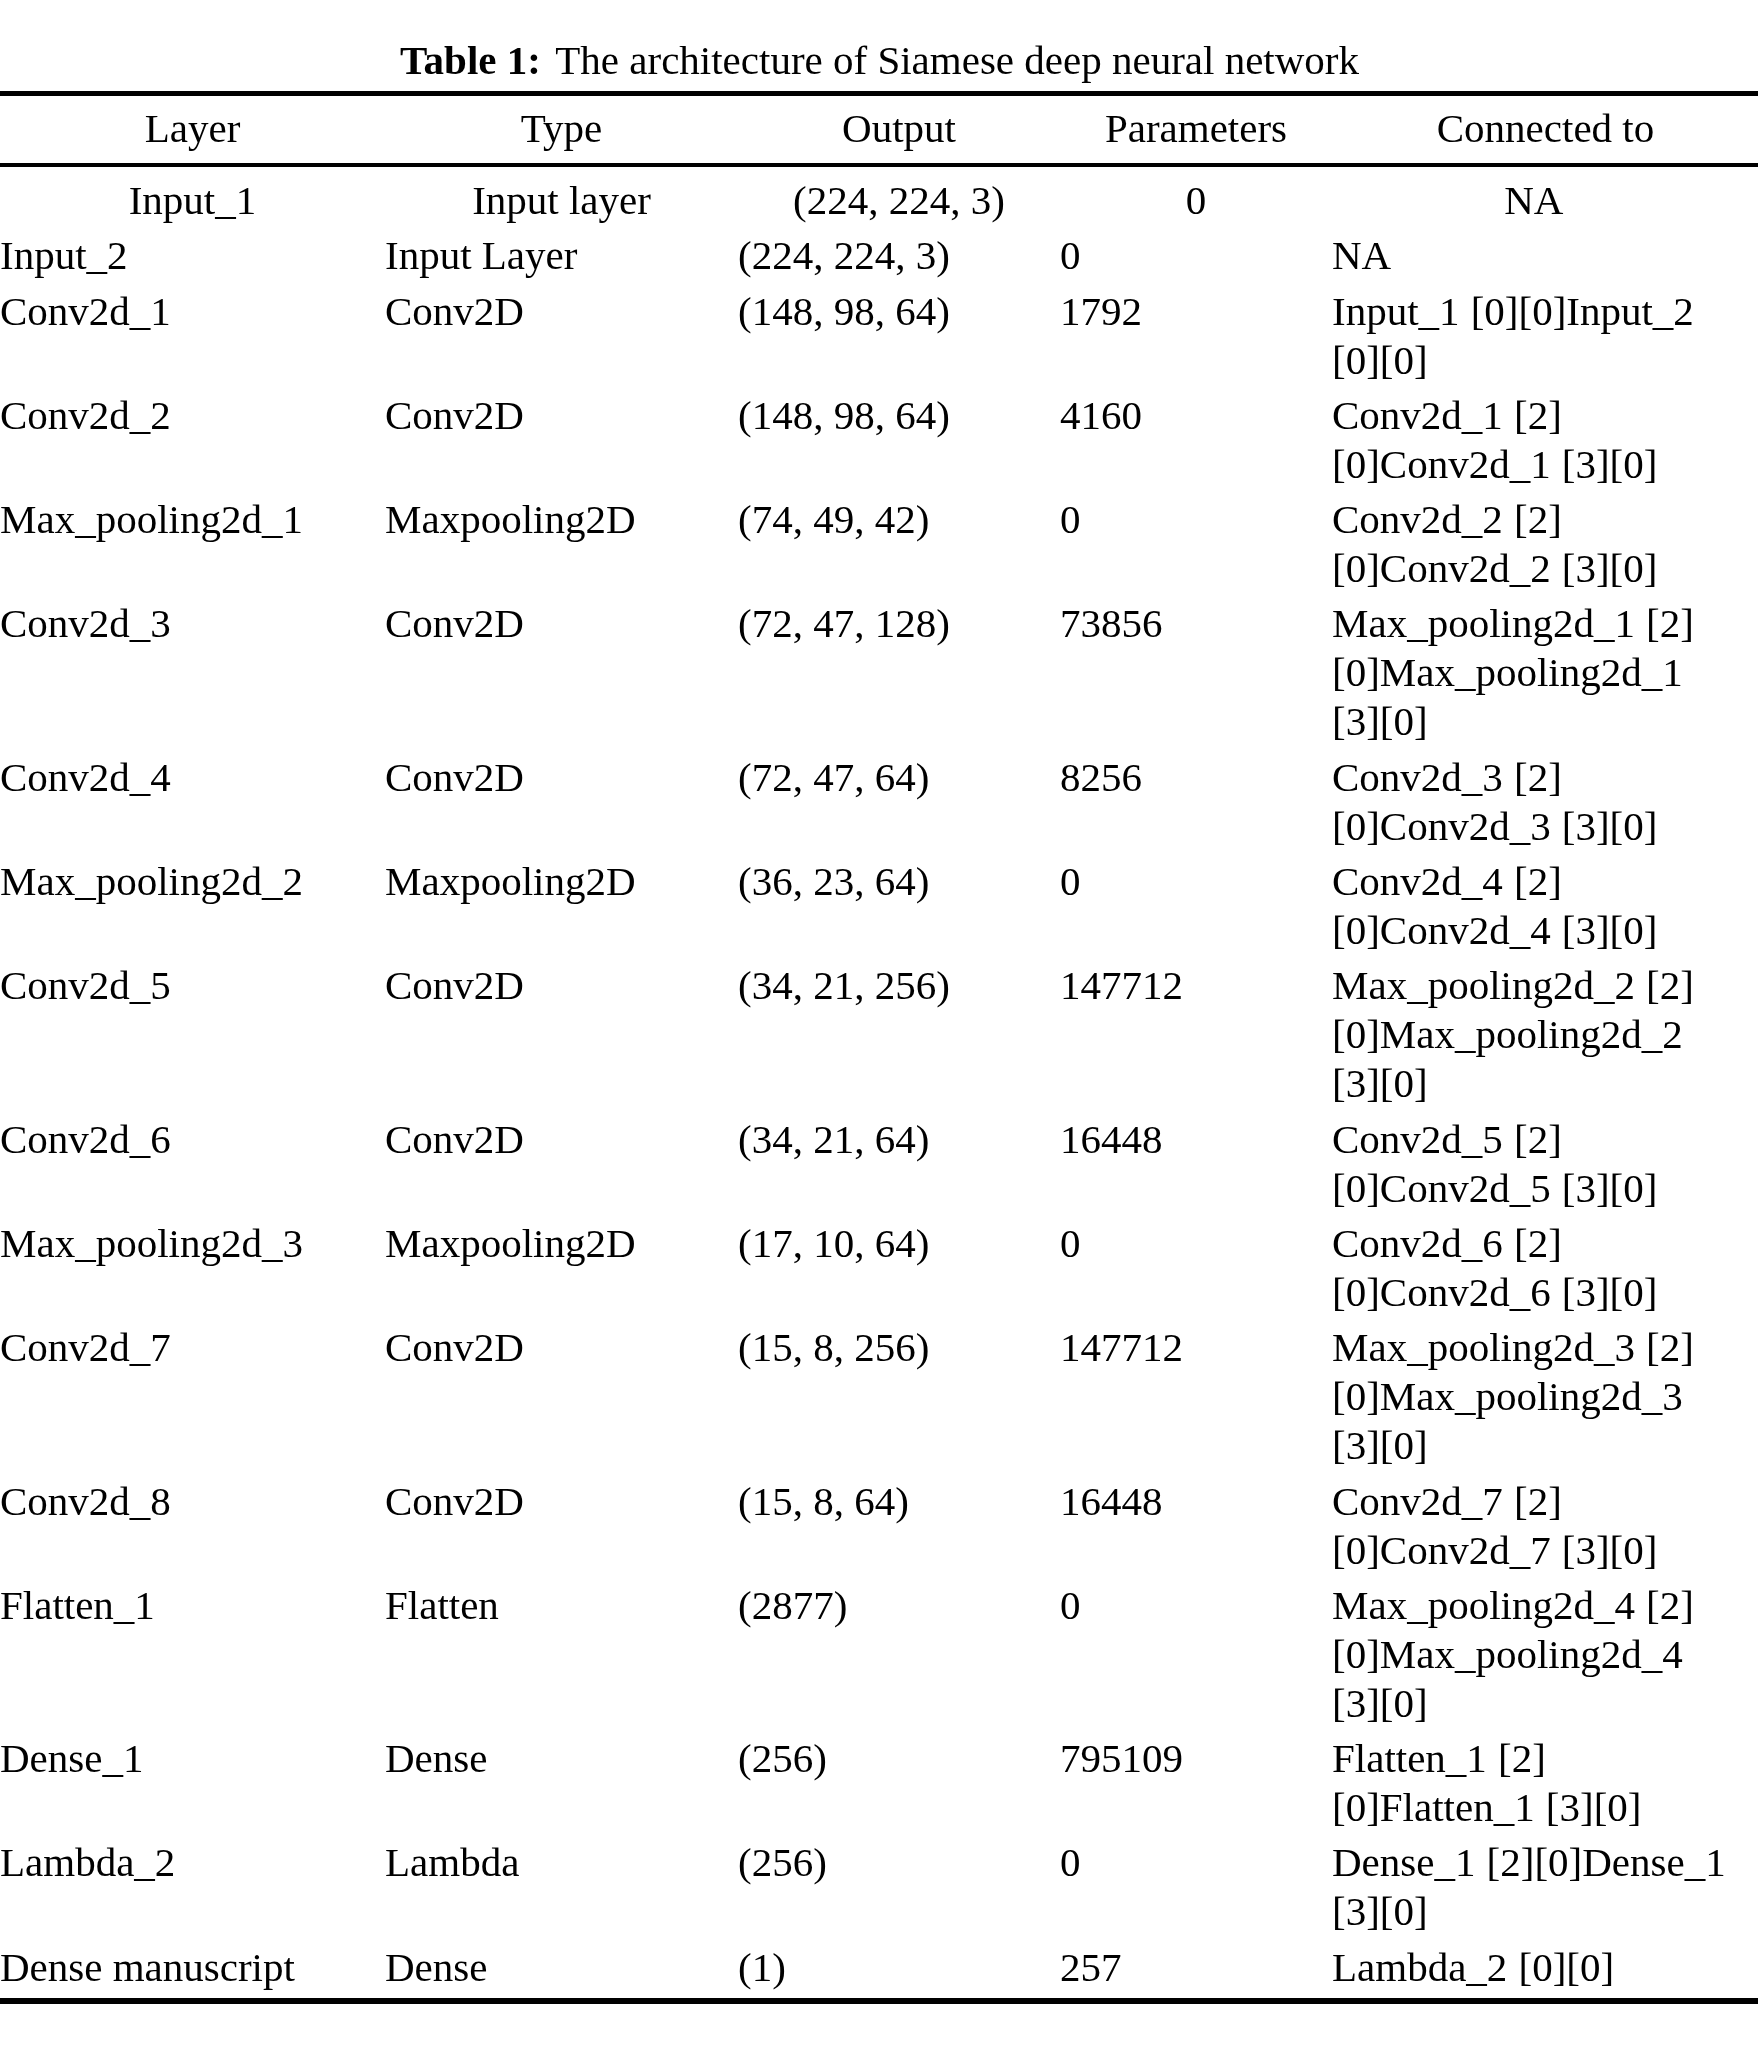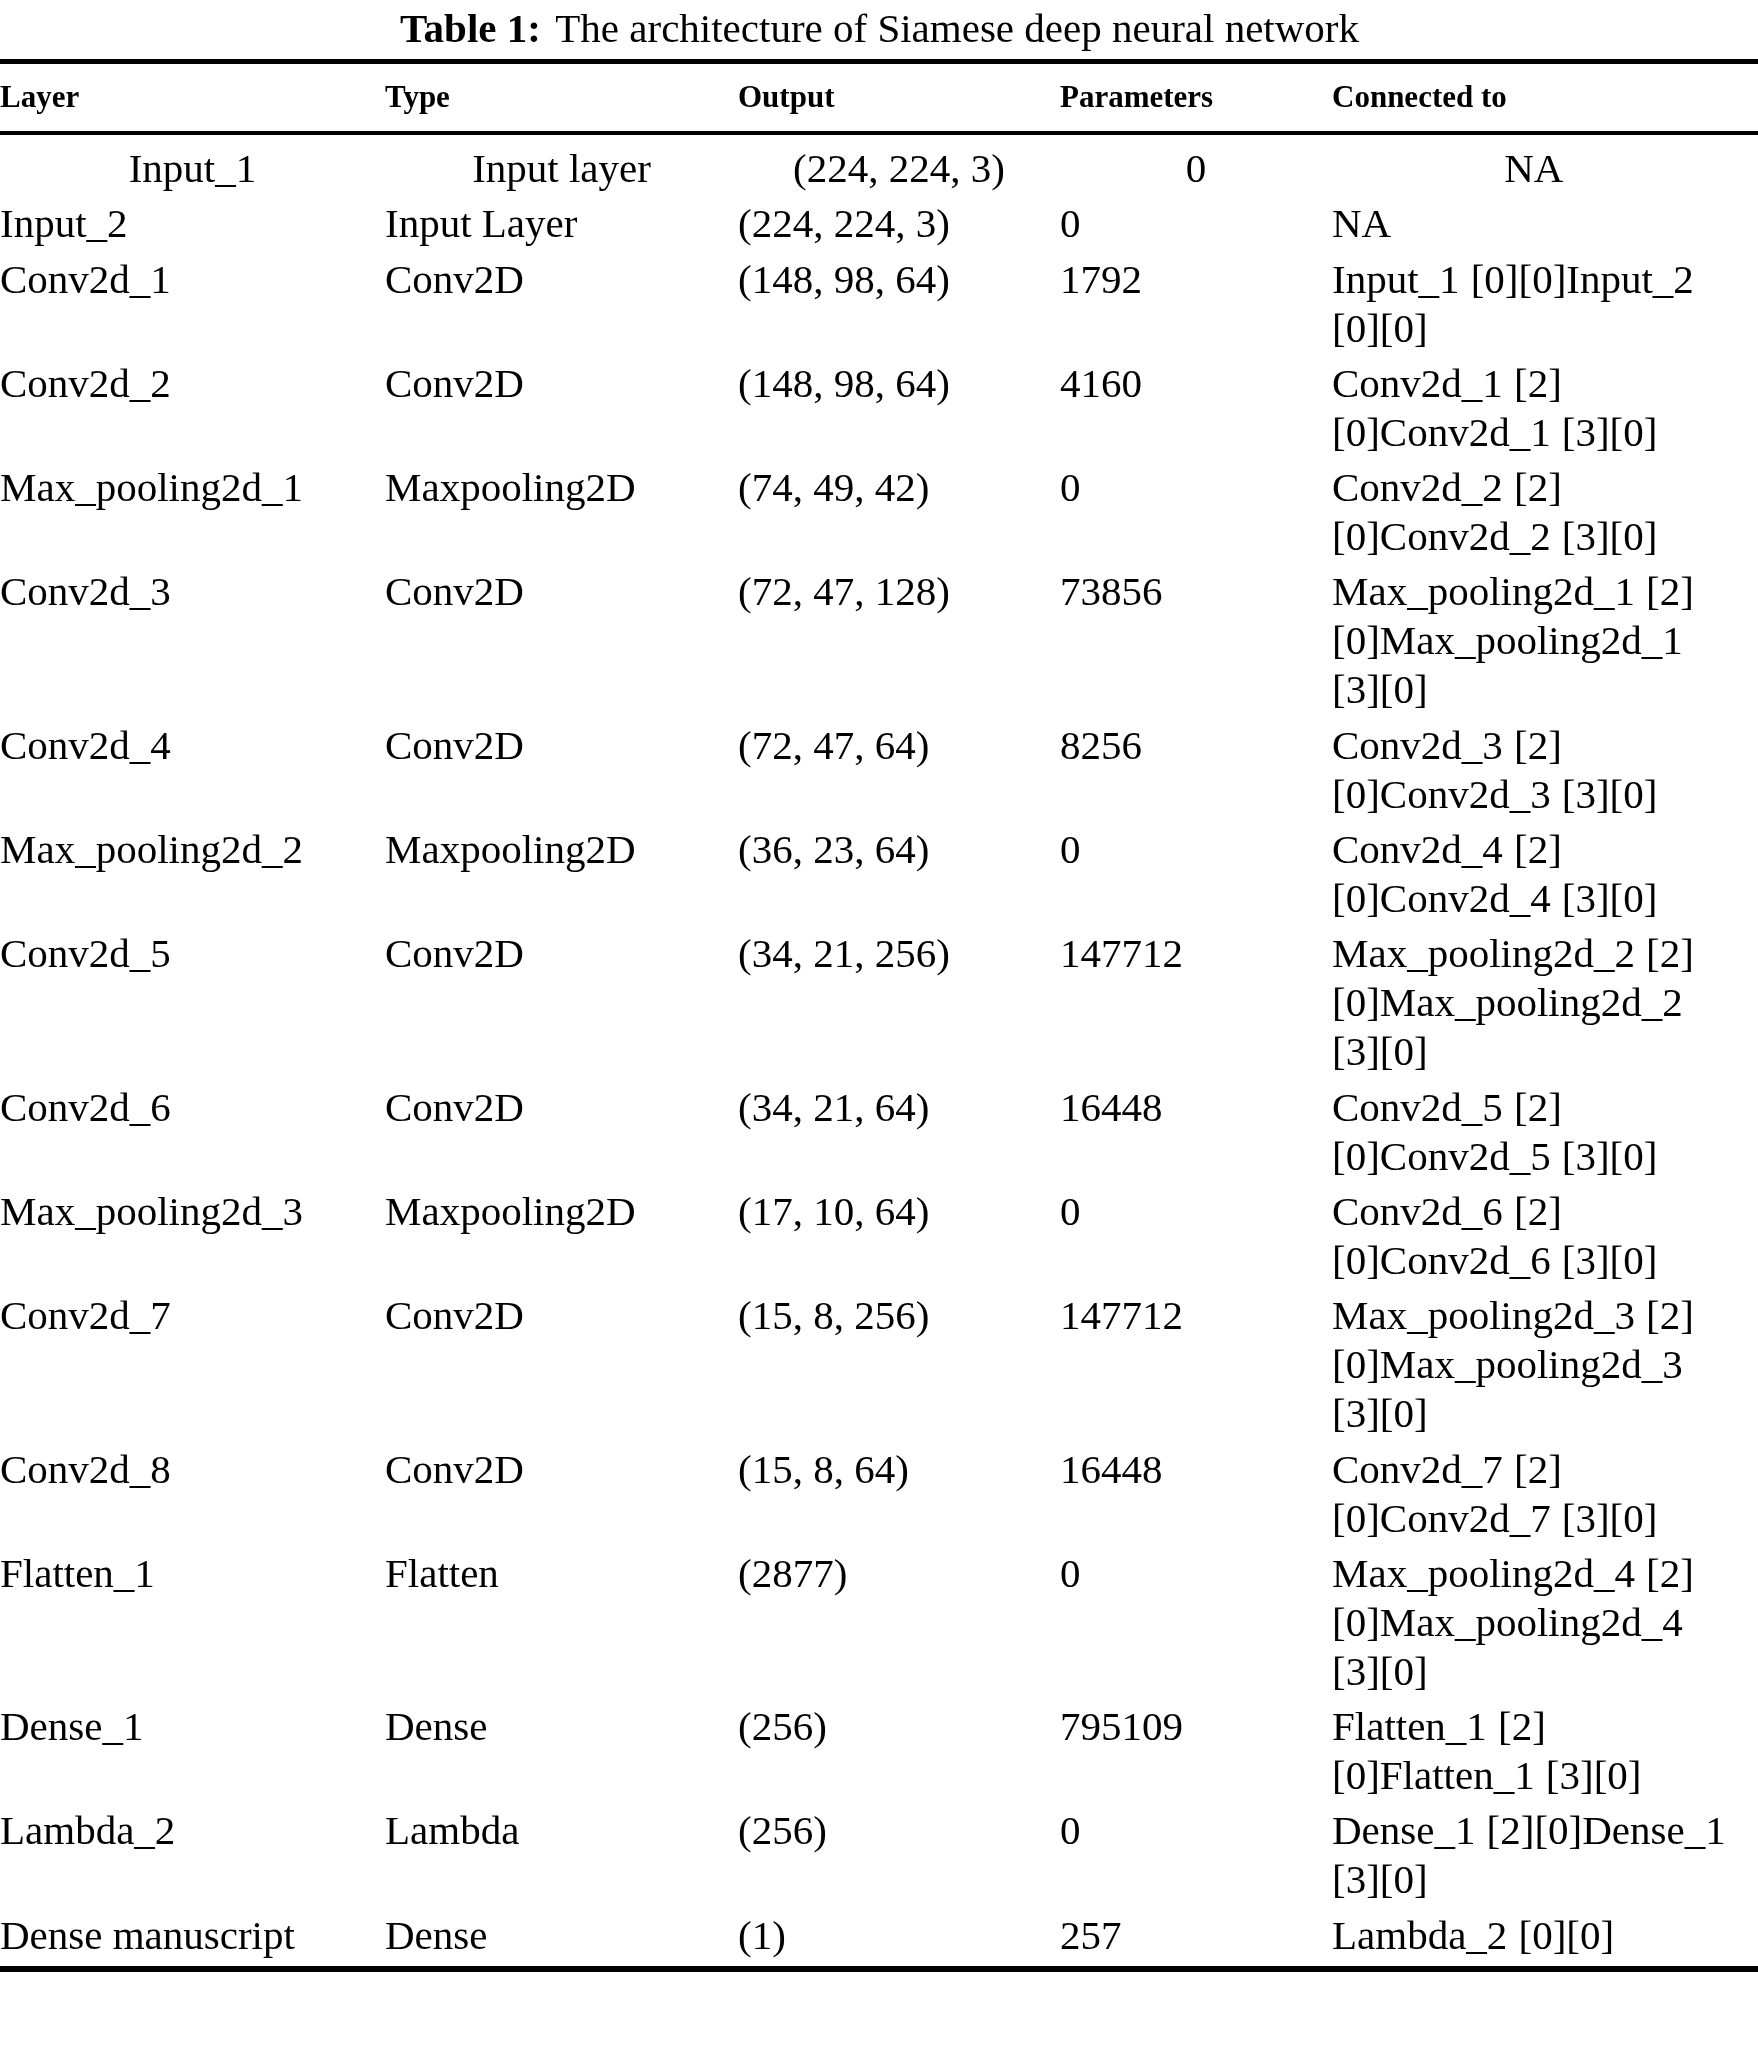--- a/index.html
+++ b/index.html
@@ -16,41 +16,42 @@
   }
   .caption {
     width: 1759px;
     height: 59px;
     text-align: center;
     font-size: 41px;
     line-height: 52px;
     padding-top: 1.8px;
     box-sizing: border-box;
     white-space: nowrap;
+    margin-top: 32px;
   }
   .caption .cap-label {
     font-weight: bold;
     margin-right: 14.4px;
   }
   table.arch {
     width: 1759px;
     border-collapse: collapse;
     table-layout: fixed;
     border-top: 5.4px solid #000;
     border-bottom: 6.3px solid #000;
   }
   col.c1 { width: 385px; }
   col.c2 { width: 353px; }
   col.c3 { width: 322px; }
   col.c4 { width: 272px; }
   col.c5 { width: 427px; }
   thead th {
-    text-align: left;
-    font-weight: bold;
-    font-size: 31px;
+    text-align: center;
+    font-weight: normal;
+    font-size: 41px;
     line-height: 49px;
     padding: 8px 0 10px 0;
     border-bottom: 4.5px solid #000;
     white-space: nowrap;
   }
   tbody td {
     vertical-align: top;
     font-size: 41px;
     line-height: 49px;
     padding: 0 0 6.3px 0;

